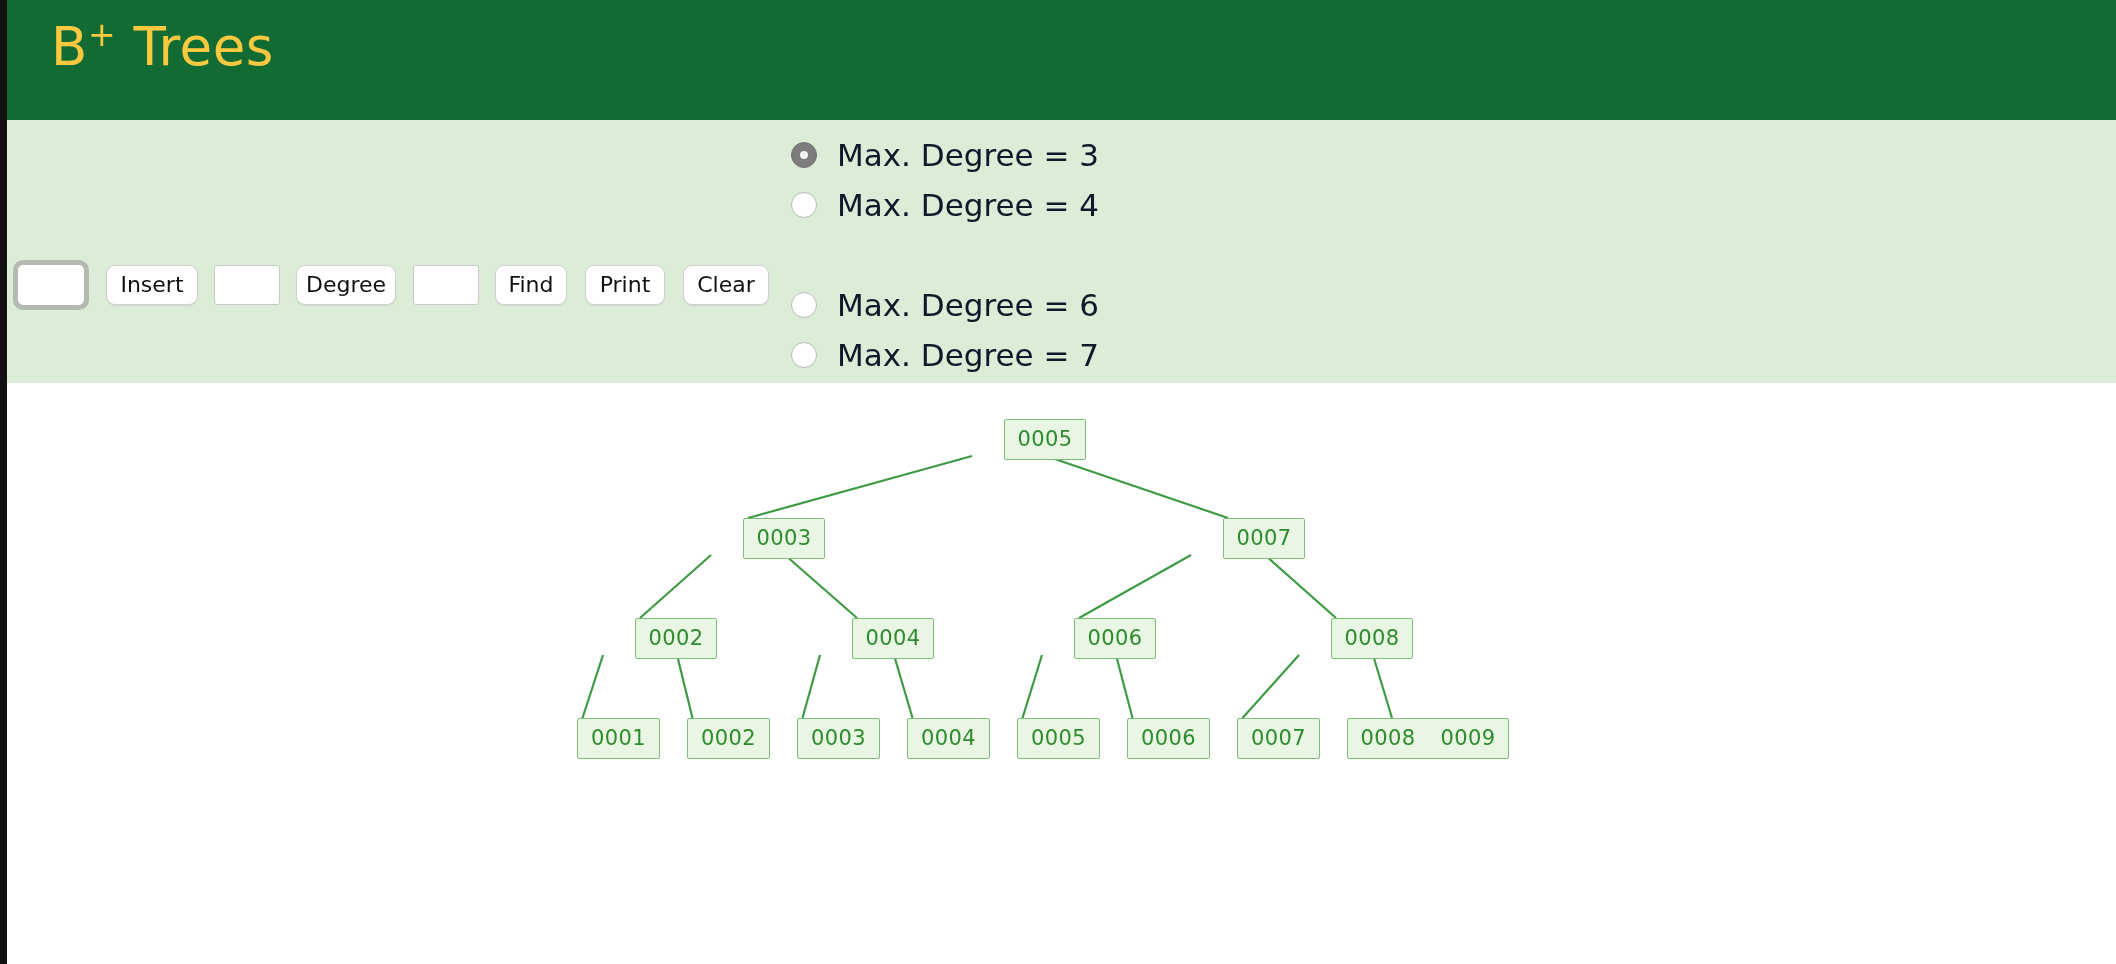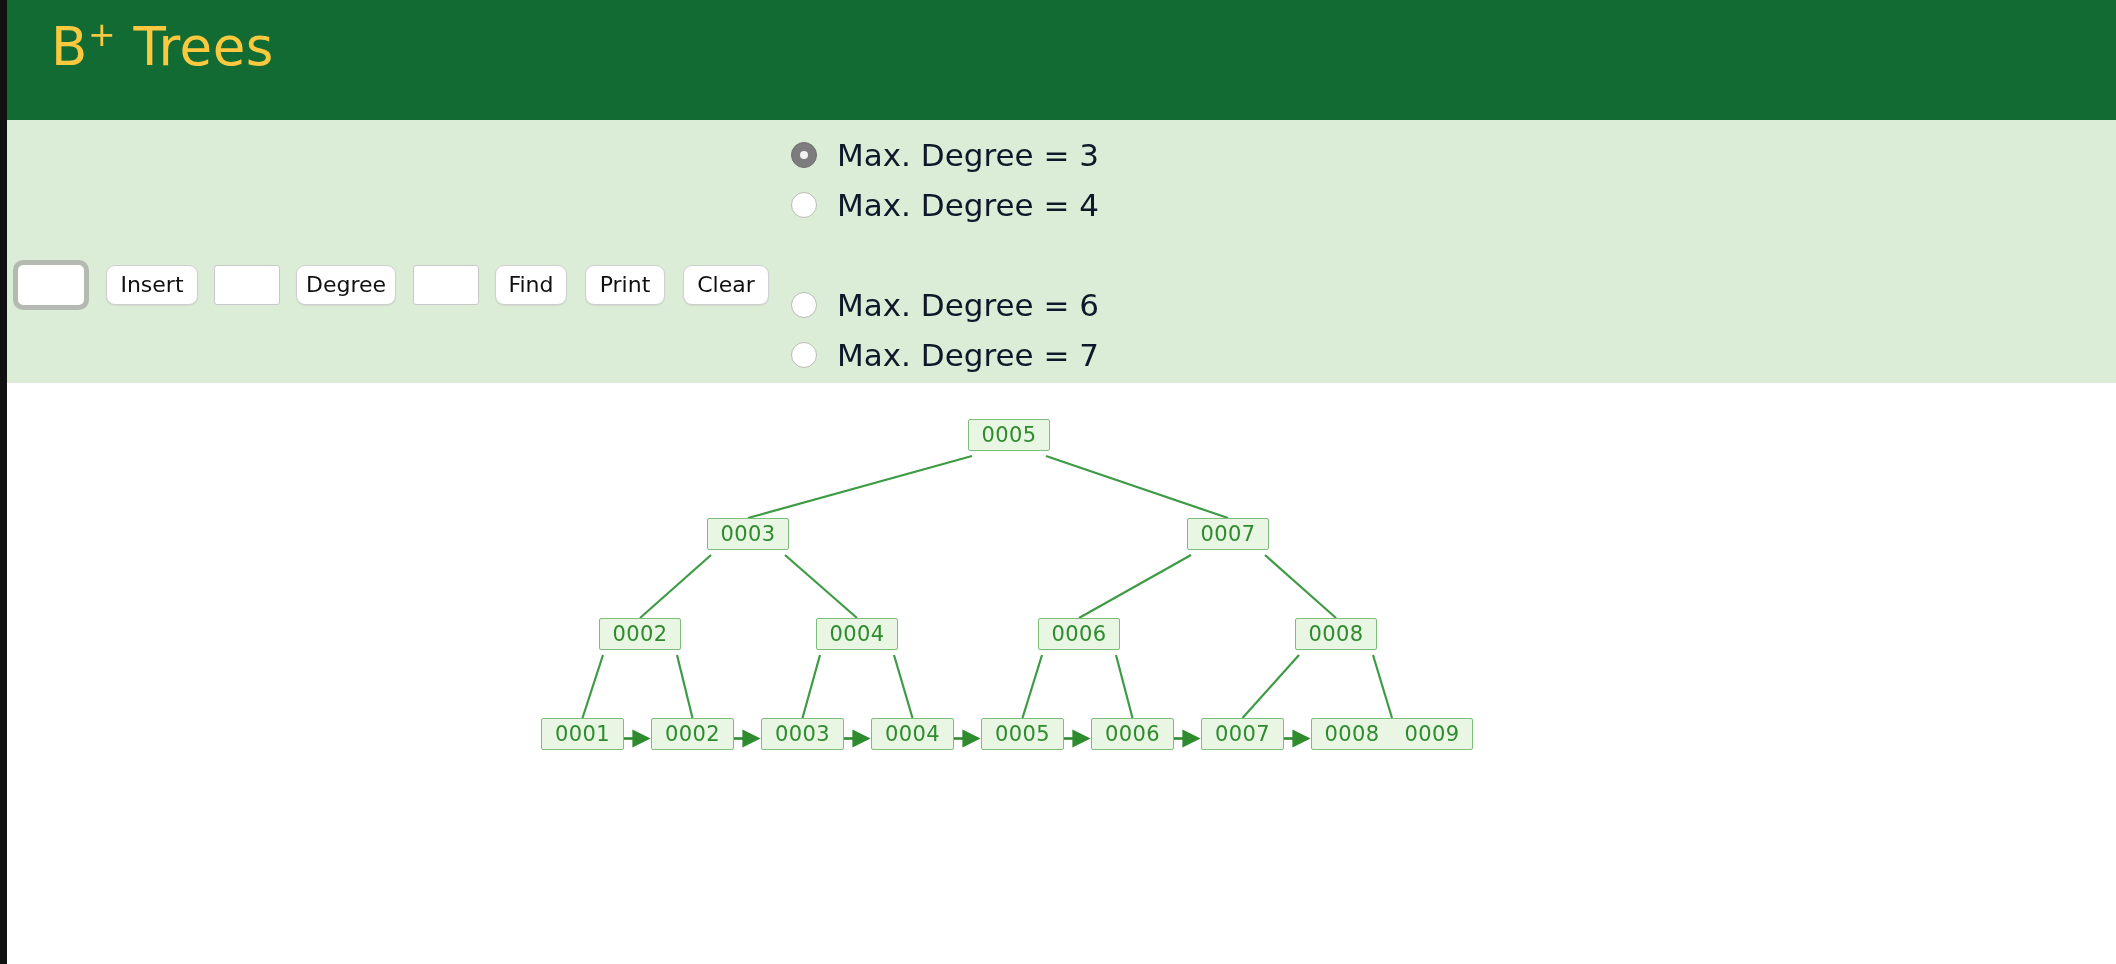--- a/index.html
+++ b/index.html
@@ -128,27 +128,28 @@
     overflow: hidden;
   }
   #tree-svg {
     position: absolute;
     left: 0; top: 0;
     width: 2109px;
     height: 574px;
   }
   .node-box {
     position: absolute;
-    height: 32px;
+    height: 41px;
     background: #E8F6E3;
     border: 1px solid #7DBE7B;
     border-radius: 2px;
     display: flex;
     align-items: center;
     justify-content: center;
+    margin-left: 36px;
   }
   .node-label {
     font-family: "DejaVu Sans", "Liberation Sans", sans-serif;
     font-size: 21px;
     color: #2E8B2E;
     letter-spacing: 0.4px;
     line-height: 1;
   }
   .node-box.two-cell {
     justify-content: space-around;

